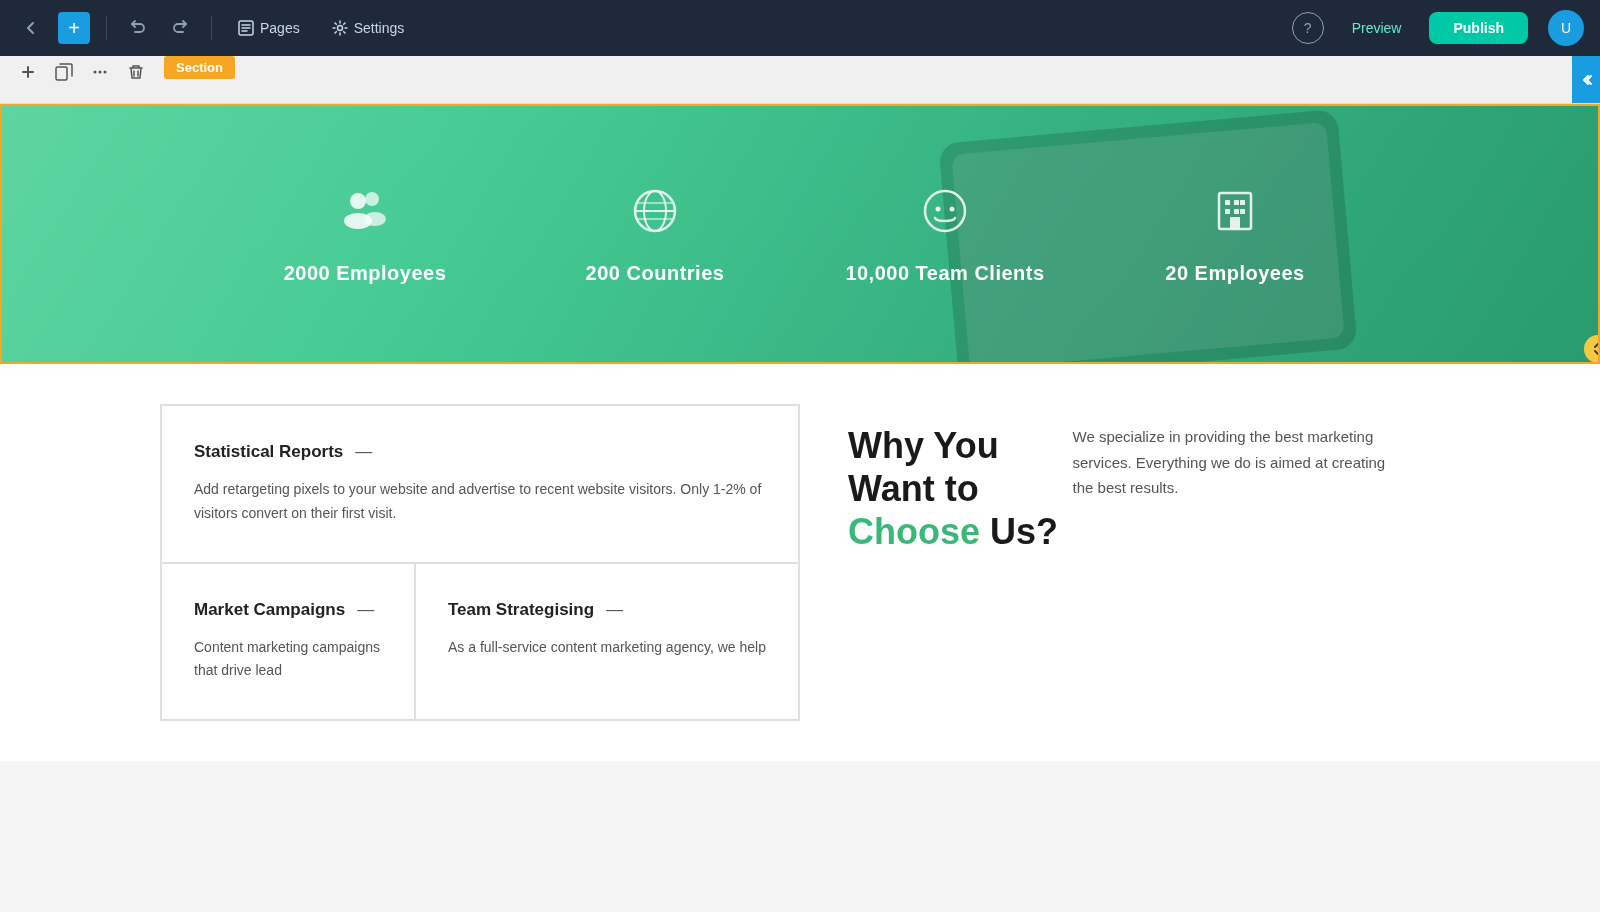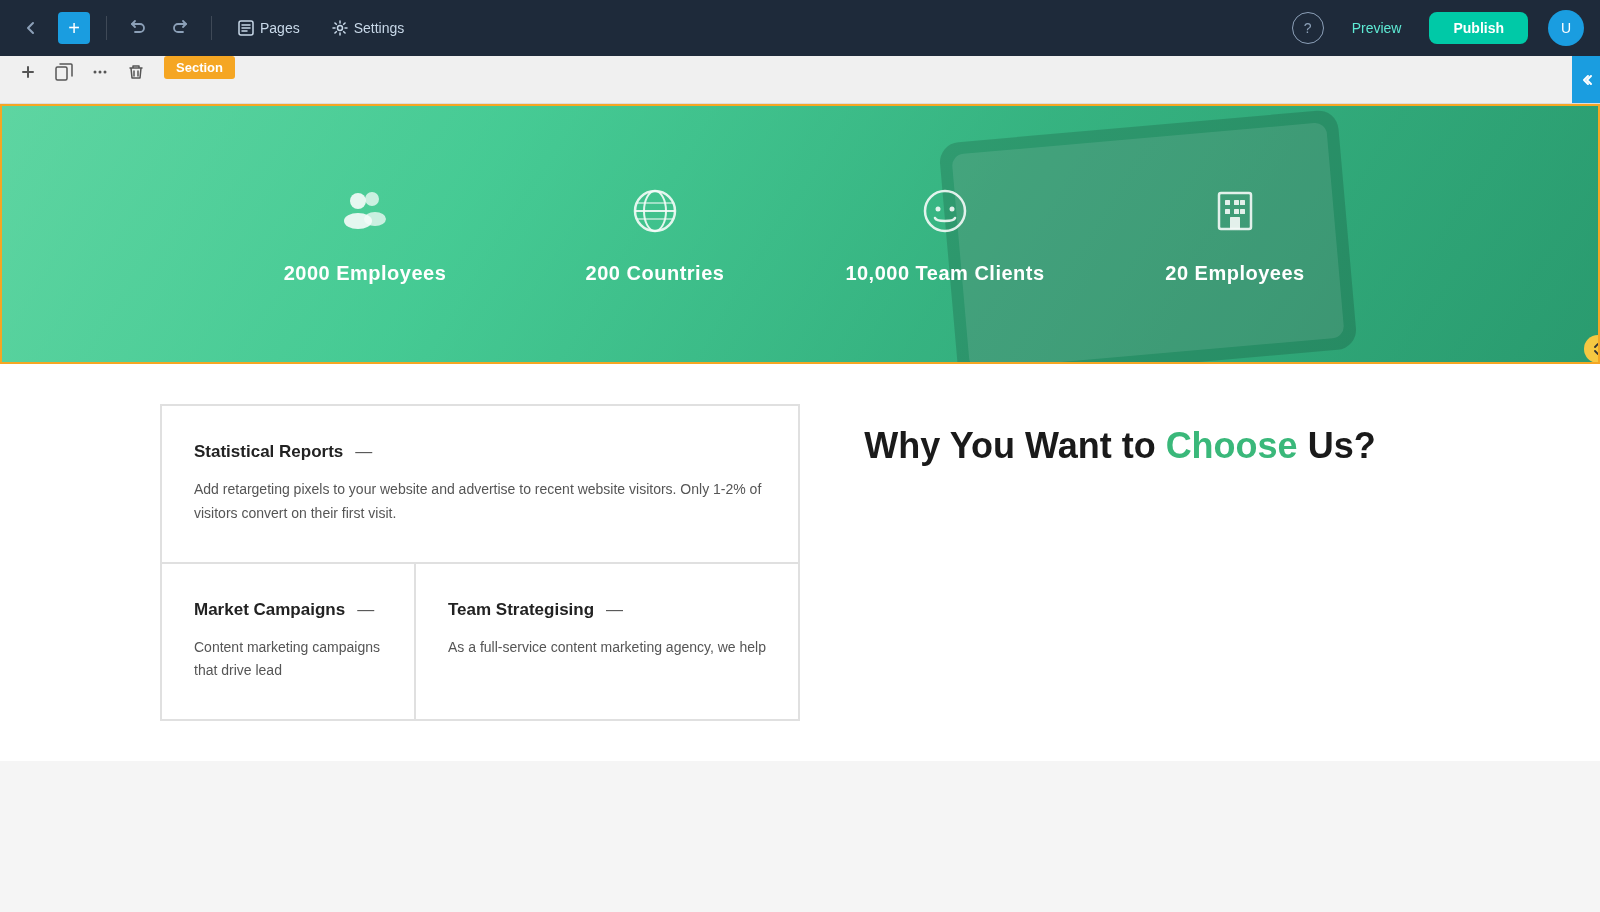--- a/index.html
+++ b/index.html
@@ -355,14 +355,15 @@
         <span class="card-title-dash">—</span>
       </div>
       <p class="card-text">As a full-service content marketing agency, we help</p>
     </div>
   </div>
 
   <div class="why-section">
     <h2 class="why-title">
       <span>Why You Want to </span><span class="why-title-highlight">Choose</span><span> Us?</span>
     </h2>
+    <p class="why-text">We specialize in providing the best marketing services. Everything we do is aimed at creating the best results.</p>
   </div>
 </div>
 
 </body></html>

